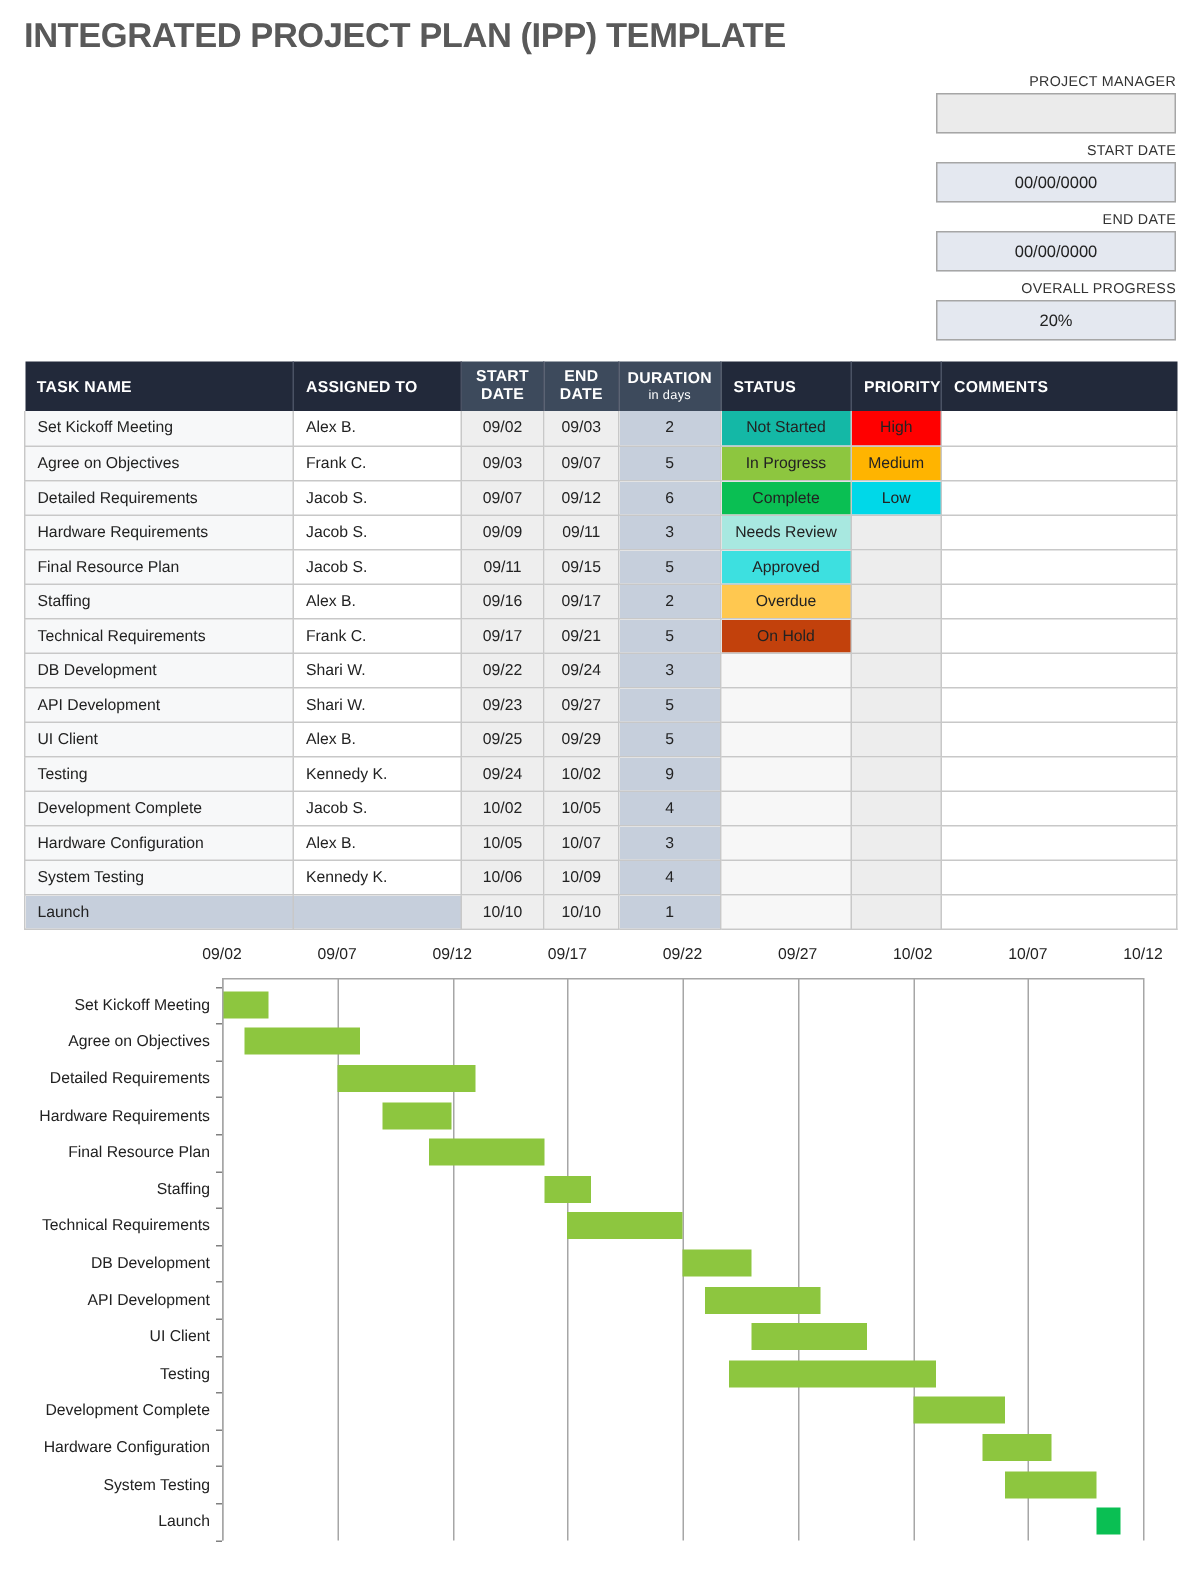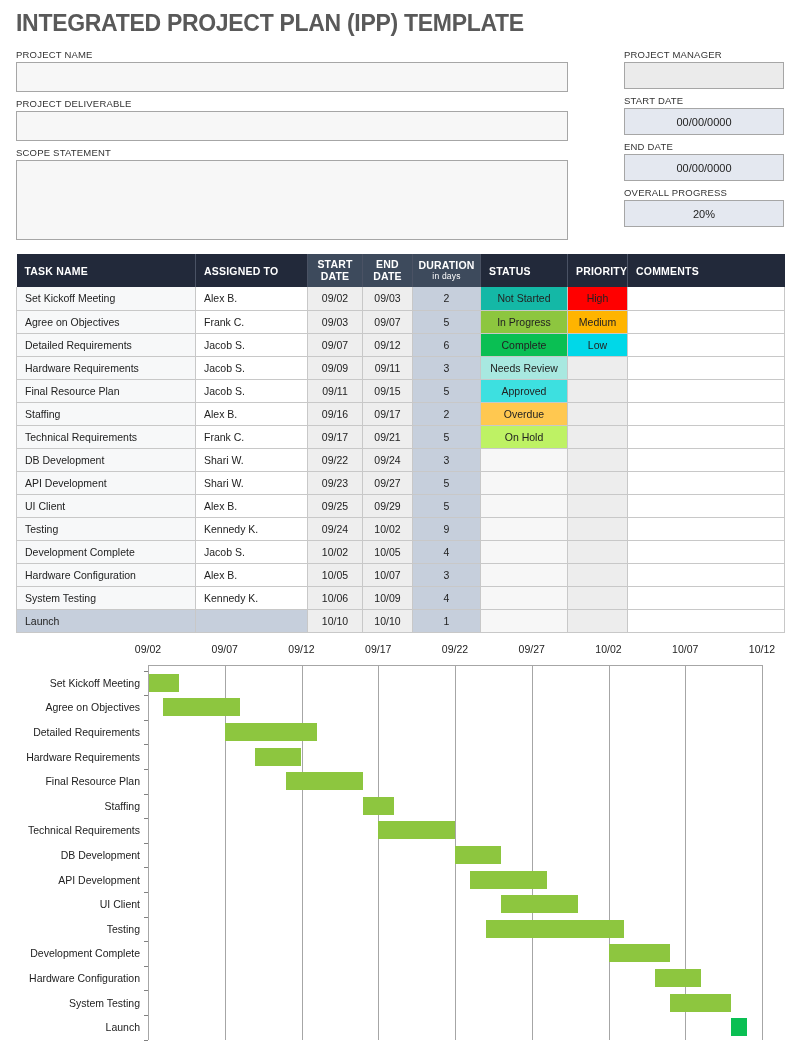--- a/index.html
+++ b/index.html
@@ -25,21 +25,21 @@
   
   .topwrap { display: flex; padding: 6px 16px 0 16px; gap: 0; }
   .leftform { width: 552px; }
   .rightform { width: 160px; margin-left: auto; }
 
   .flabel {
     font-size: 9.5px; color: #333; letter-spacing: .2px;
     margin: 6px 0 2px 0; text-transform: uppercase;
   }
   .leftform .flabel { text-align: left; }
-  .rightform .flabel { text-align: left; }
+  .rightform .flabel { text-align: right; }
 
   .fbox {
     border: 1px solid #a6a6a6;
     background: #f7f7f7;
   }
   .fbox.h1 { height: 30px; }
   .fbox.h2 { height: 30px; }
   .fbox.h3 { height: 80px; }
 
   .rbox {
@@ -135,30 +135,20 @@
   }
   .bar { position: absolute; }
 </style>
 </head>
 <body>
 
 <div class="title">INTEGRATED PROJECT PLAN (IPP) TEMPLATE</div>
 
 <div class="topwrap">
 
-  <div class="leftform">
-    <div class="flabel">PROJECT NAME</div>
-    <div class="fbox h1"></div>
-
-    <div class="flabel">PROJECT DELIVERABLE</div>
-    <div class="fbox h2"></div>
-
-    <div class="flabel">SCOPE STATEMENT</div>
-    <div class="fbox h3"></div>
-  </div>
 
   <div class="rightform">
     <div class="flabel">PROJECT MANAGER</div>
     <div class="rbox"></div>
 
     <div class="flabel">START DATE</div>
     <div class="rbox lav">00/00/0000</div>
 
     <div class="flabel">END DATE</div>
     <div class="rbox lav">00/00/0000</div>
@@ -259,21 +249,21 @@
           <td class="status" style="background: rgb(255, 200, 80);">Overdue</td>
           <td class="prio"></td>
           <td class="comments"></td>
         </tr>
         <tr>
           <td class="taskname">Technical Requirements</td>
           <td class="assigned">Frank C.</td>
           <td class="date c">09/17</td>
           <td class="date c">09/21</td>
           <td class="dur c">5</td>
-          <td class="status" style="background: #bef264;">On Hold</td>
+          <td class="status" style="background: #c2410c;">On Hold</td>
           <td class="prio"></td>
           <td class="comments"></td>
         </tr>
         <tr>
           <td class="taskname">DB Development</td>
           <td class="assigned">Shari W.</td>
           <td class="date c">09/22</td>
           <td class="date c">09/24</td>
           <td class="dur c">3</td>
           <td class="status"></td>

